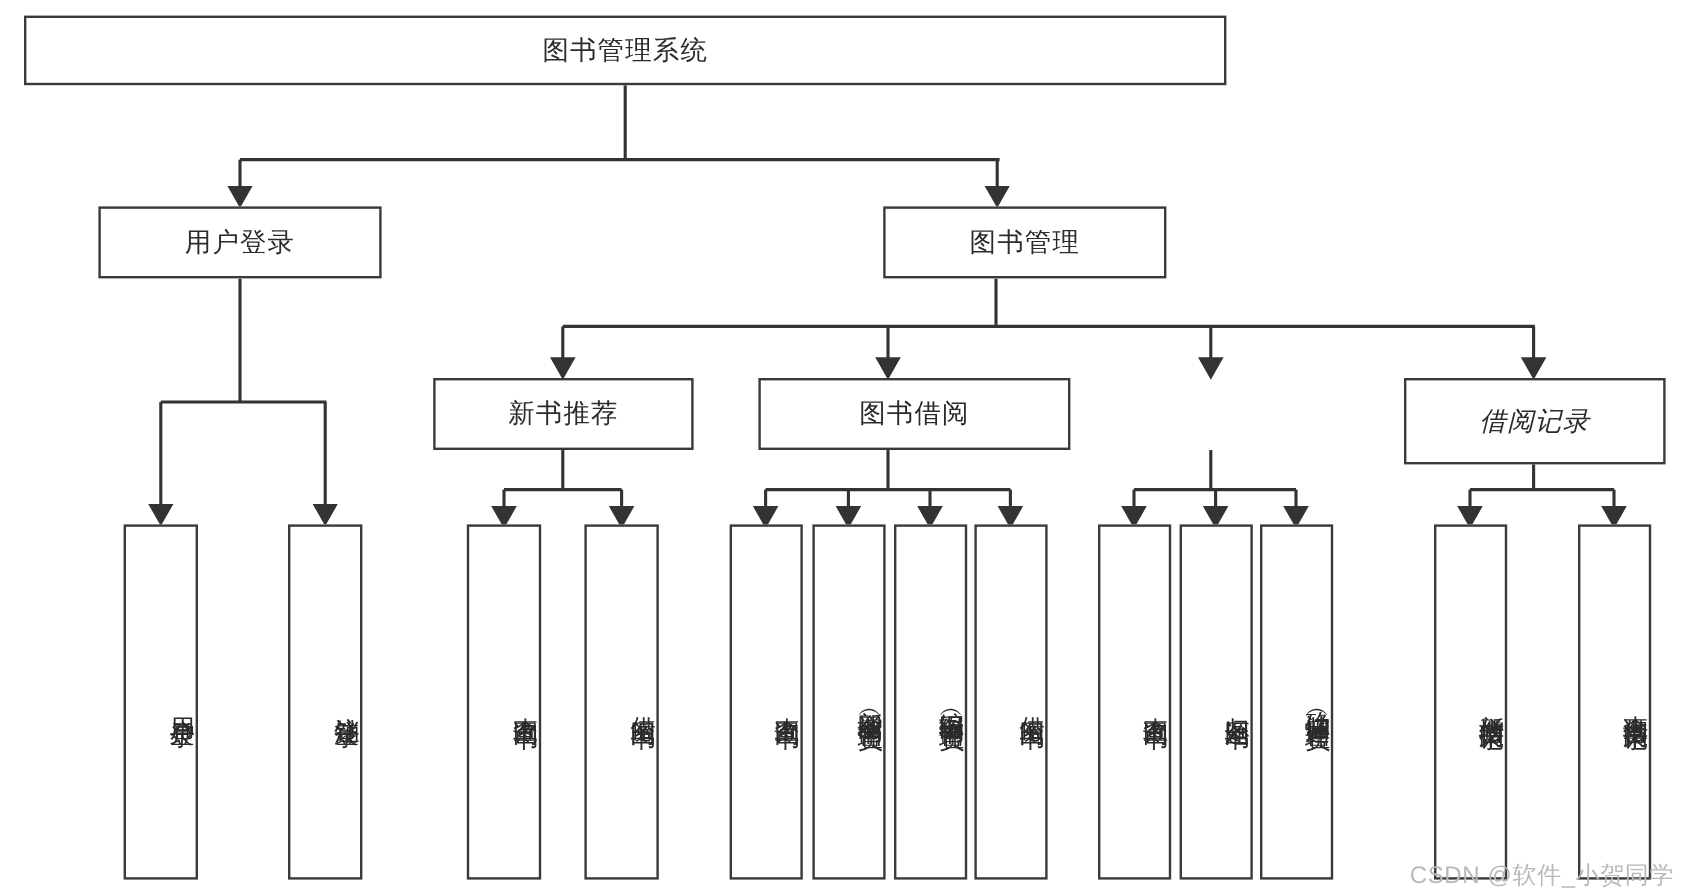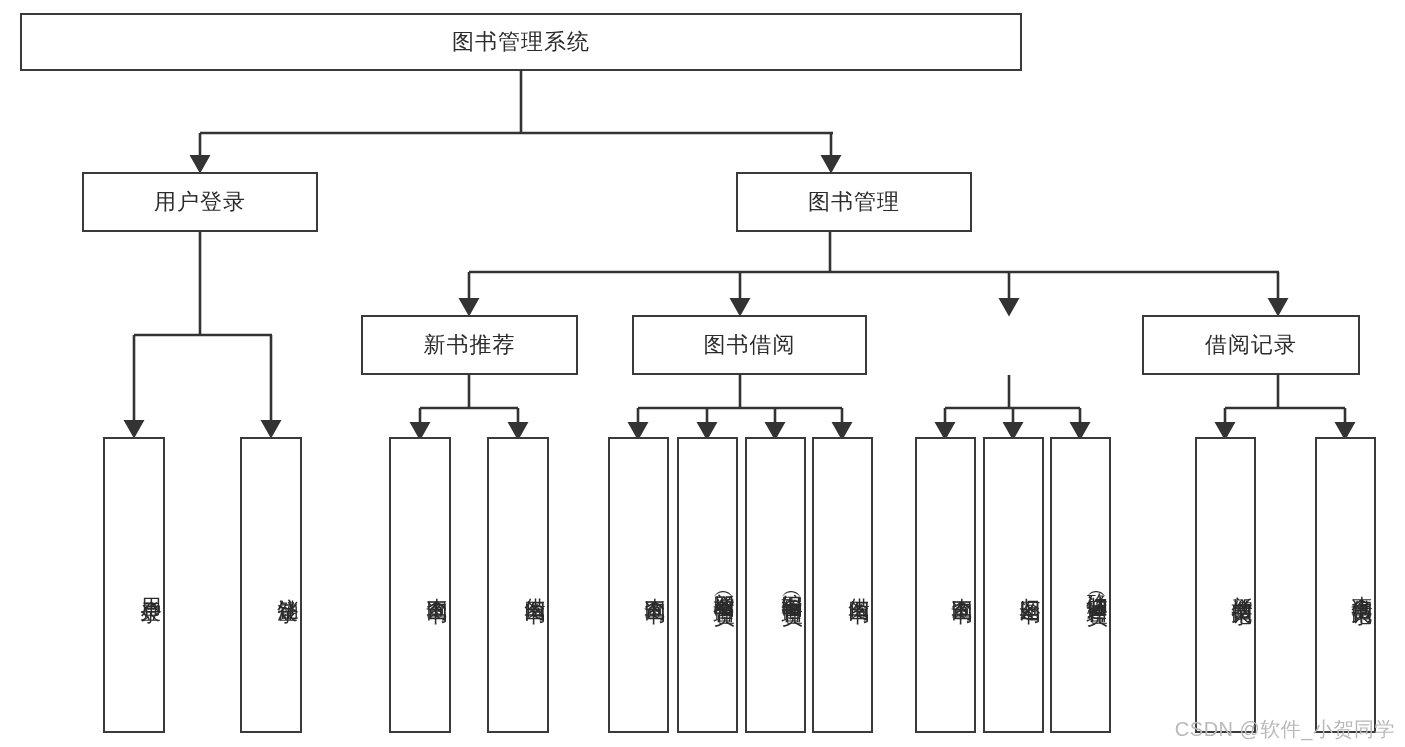--- a/index.html
+++ b/index.html
@@ -132,24 +132,24 @@
   <div class="node horiz" style="left:82px; top:172px; width:236px; height:60px;">
     <span>用户登录</span>
   </div>
   <div class="node horiz" style="left:712px; top:172px; width:236px; height:60px;margin-left:24px;">
     <span>图书管理</span>
   </div>
 
   <div class="node horiz" style="left:361px; top:315px; width:217px; height:60px;">
     <span>新书推荐</span>
   </div>
-  <div class="node horiz" style="left:632px; top:315px; width:235px; height:60px;">
+  <div class="node horiz" style="left:632px; top:315px; width:260px; height:60px;">
     <span>图书借阅</span>
   </div>
-  <div class="node horiz" style="left:1142px; top:315px; width:218px; height:60px;">
+  <div class="node horiz" style="left:1170px; top:315px; width:218px; height:72px;font-style:italic;">
     <span>借阅记录</span>
   </div>
 
   <div class="node vert" style="left:103px; top:437px; width:62px; height:296px;">
     <span class="vlabel">用户登录</span>
   </div>
   <div class="node vert" style="left:240px; top:437px; width:62px; height:296px;">
     <span class="vlabel">注销登录</span>
   </div>
 

